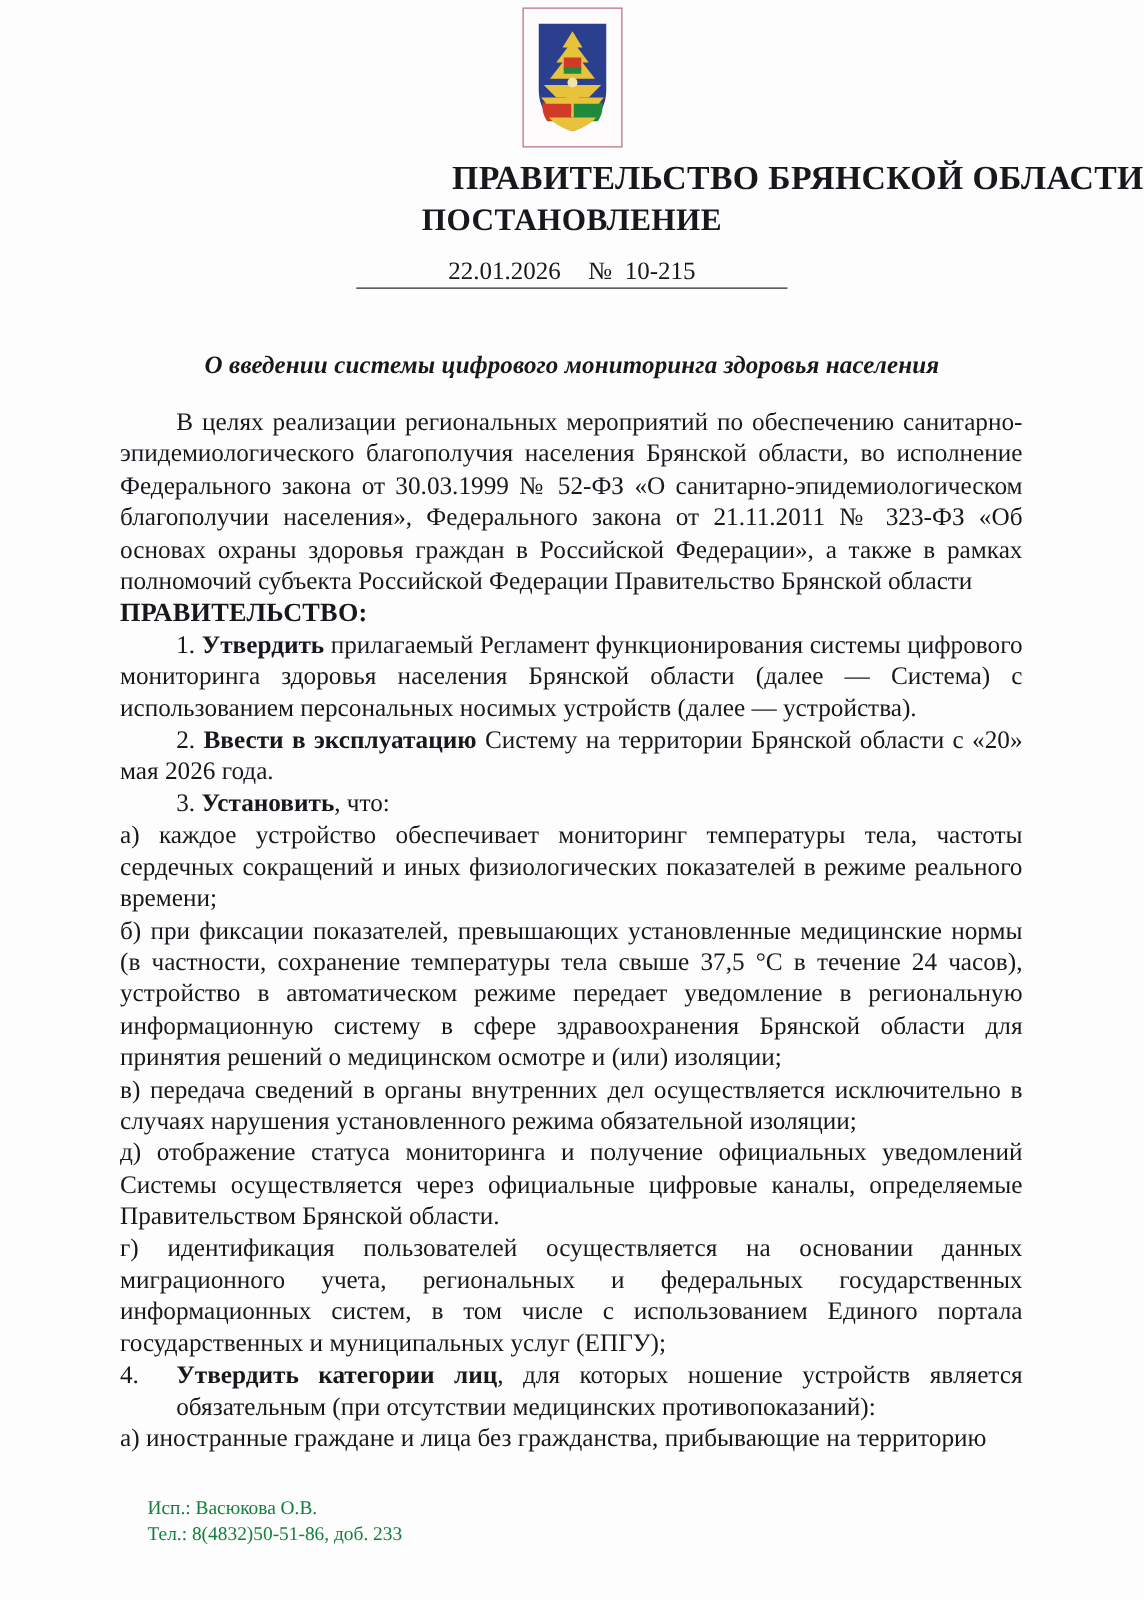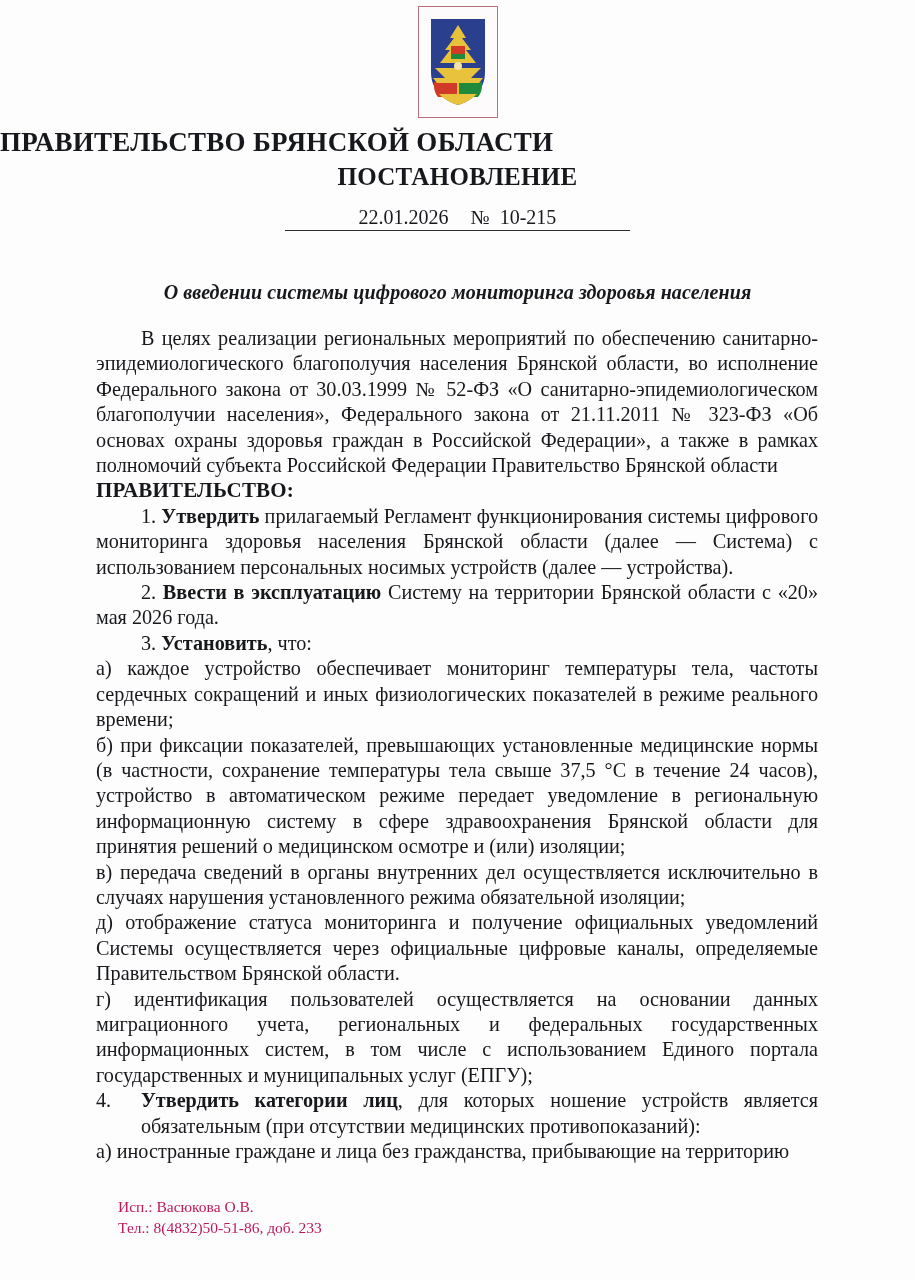--- a/index.html
+++ b/index.html
@@ -45,21 +45,21 @@
     box-sizing: border-box;
   }
   .emblem-frame svg { display: block; }
 
   
   .doc-title {
     position: absolute;
     top: 127px;
     left: 0;
     width: 915px;
-    text-align: left;
+    text-align: right;
     font-weight: bold;
     font-size: 27px;
     letter-spacing: 0.3px;
     line-height: 1.12;
   }
   .doc-subtitle {
     position: absolute;
     top: 163px;
     left: 0;
     width: 915px;
@@ -153,21 +153,21 @@
 
   b, strong { font-weight: bold; }
 
   
   .footer {
     position: absolute;
     left: 118px;
     top: 1196px;
     font-size: 15.5px;
     line-height: 21px;
-    color: #be185d;
+    color: #15803d;
   }
   .footer div { white-space: nowrap; }
 </style>
 </head>
 <body>
 
 <div class="page">
 
   <div class="emblem-wrap">
     <div class="emblem-frame">

